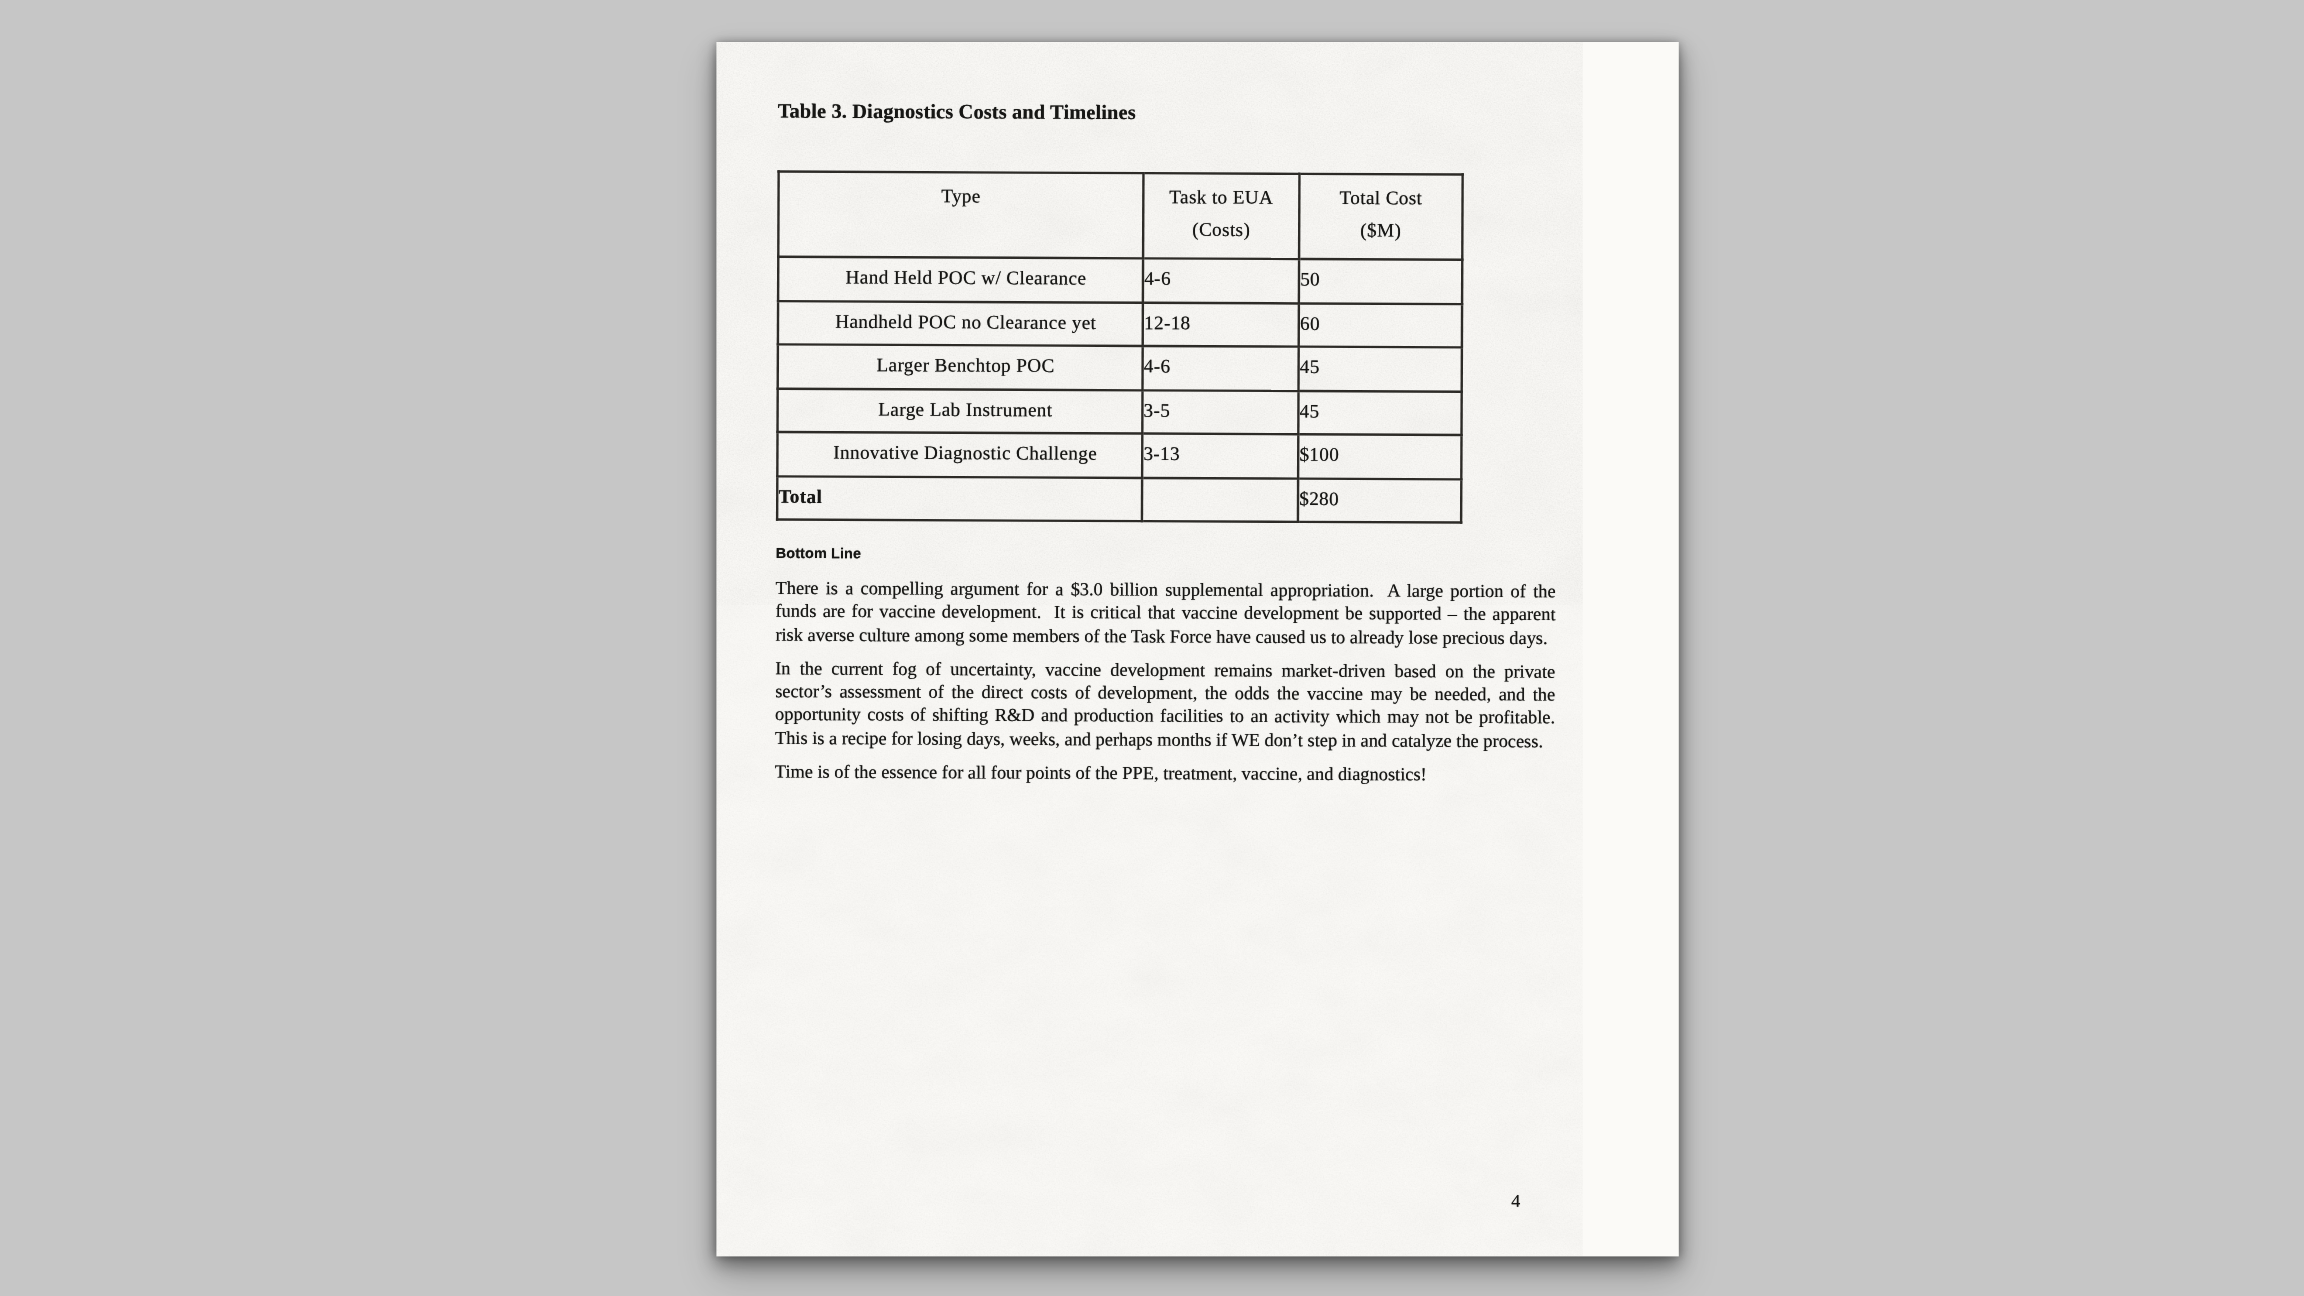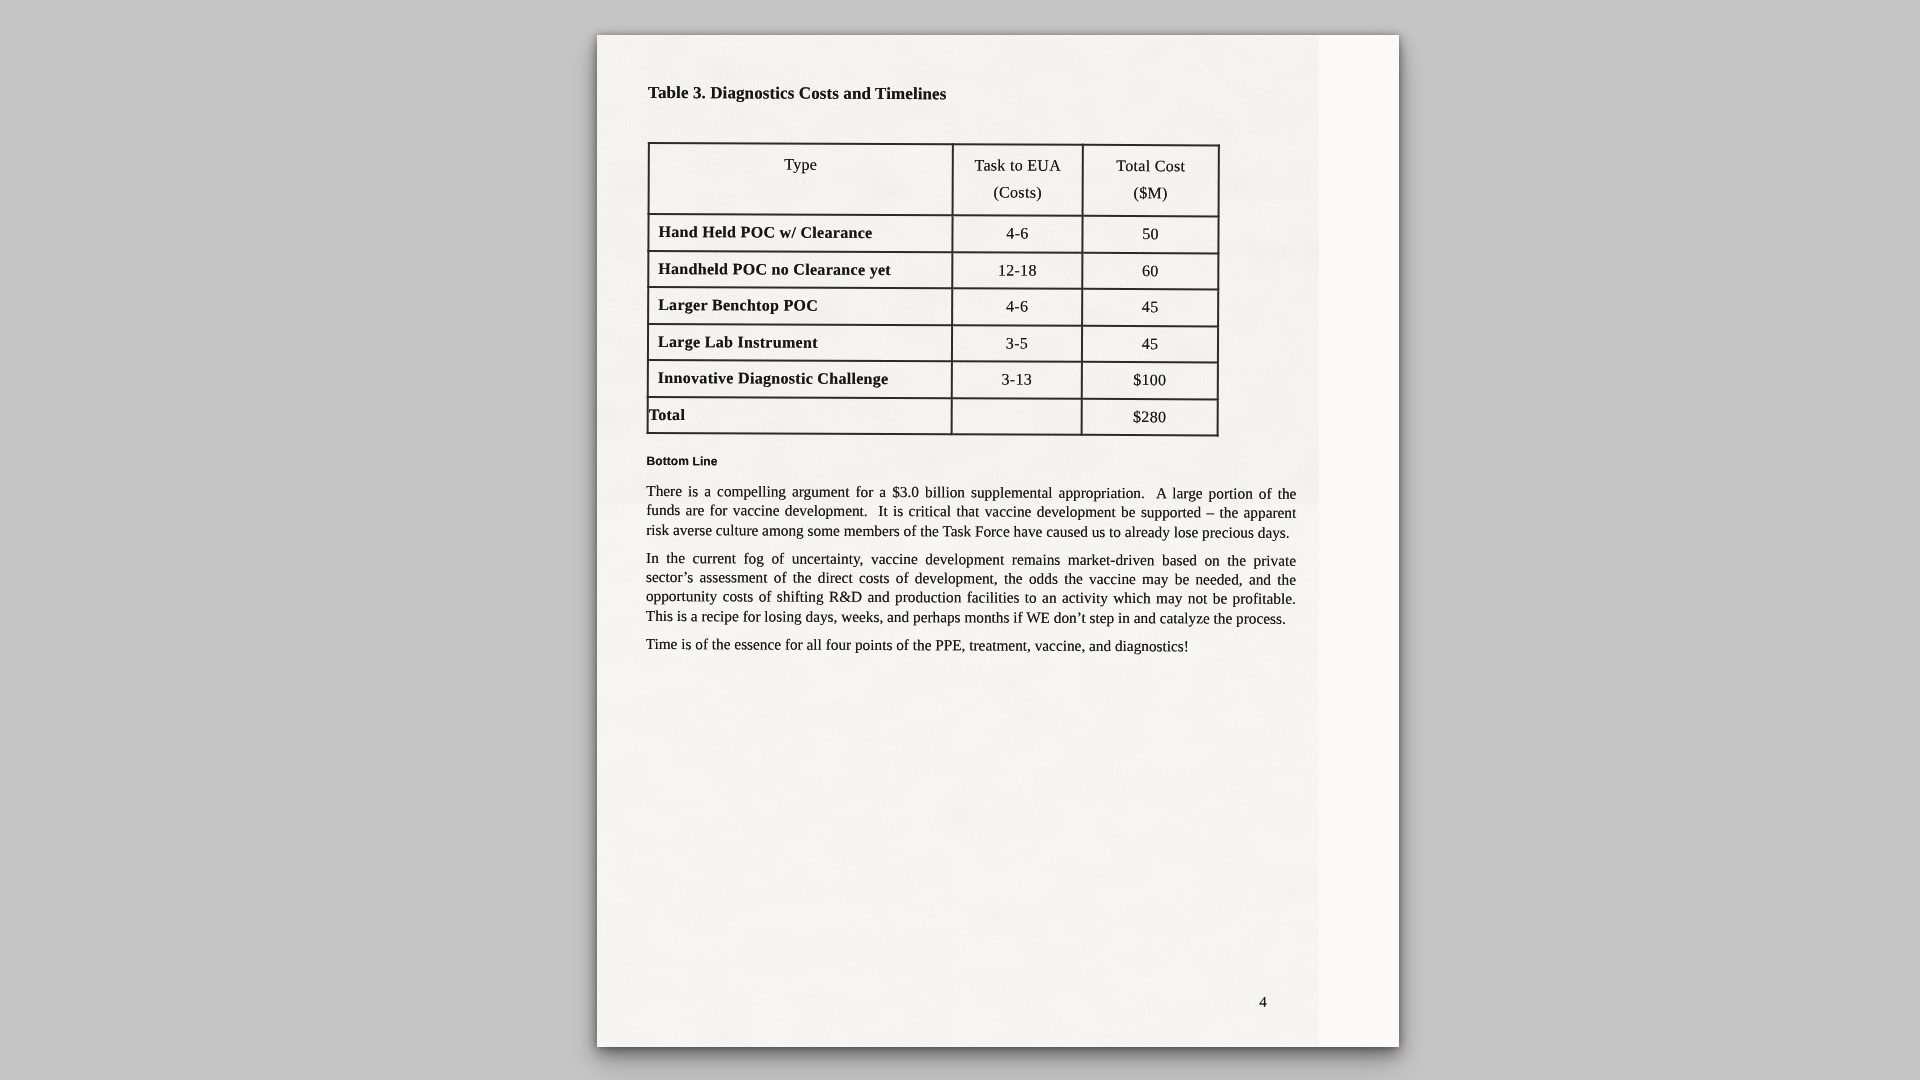--- a/index.html
+++ b/index.html
@@ -40,22 +40,22 @@
   .dtable col.c-cost { width: 136px; }
   .dtable th, .dtable td {
     border: 2px solid #2e2c28; padding: 0; overflow: hidden;
   }
   .dtable thead th {
     height: 63px; vertical-align: top; padding-top: 6px;
     font-weight: normal; text-align: center;
   }
   .dtable thead .hline { display: block; line-height: 27px; min-height: 27px; }
   .dtable tbody tr, .dtable tfoot tr { height: 36.5px; }
-  .dtable td.td-type { text-align: left; padding-left: 9px; font-weight: bold; }
-  .dtable td.td-time, .dtable td.td-cost { text-align: center; margin-left: 32px; }
+  .dtable td.td-type { text-align: center; padding-left: 9px; }
+  .dtable td.td-time, .dtable td.td-cost { text-align: left; margin-left: 32px; }
   .dtable tfoot td.total-label {
     padding-right: 7px; font-weight: bold;
   }
 
   .bottom-heading {
     position: absolute; left: 51px; top: 419px;
     font-family: "Liberation Sans", sans-serif;
     font-weight: bold; font-size: 12px; letter-spacing: 0.1px;
   }
 

